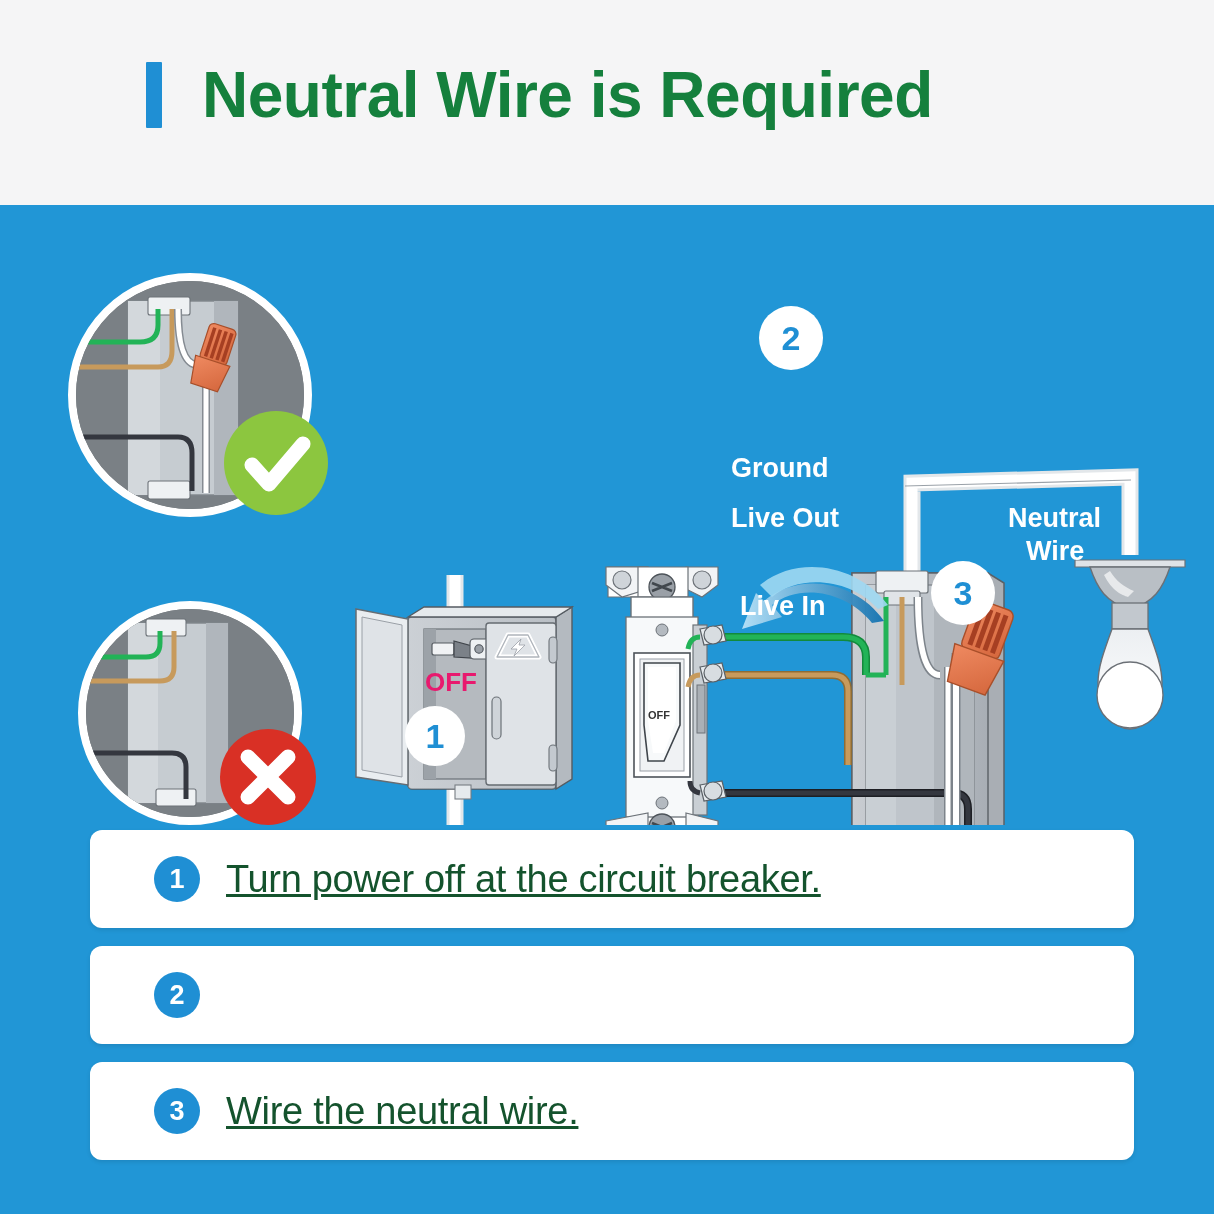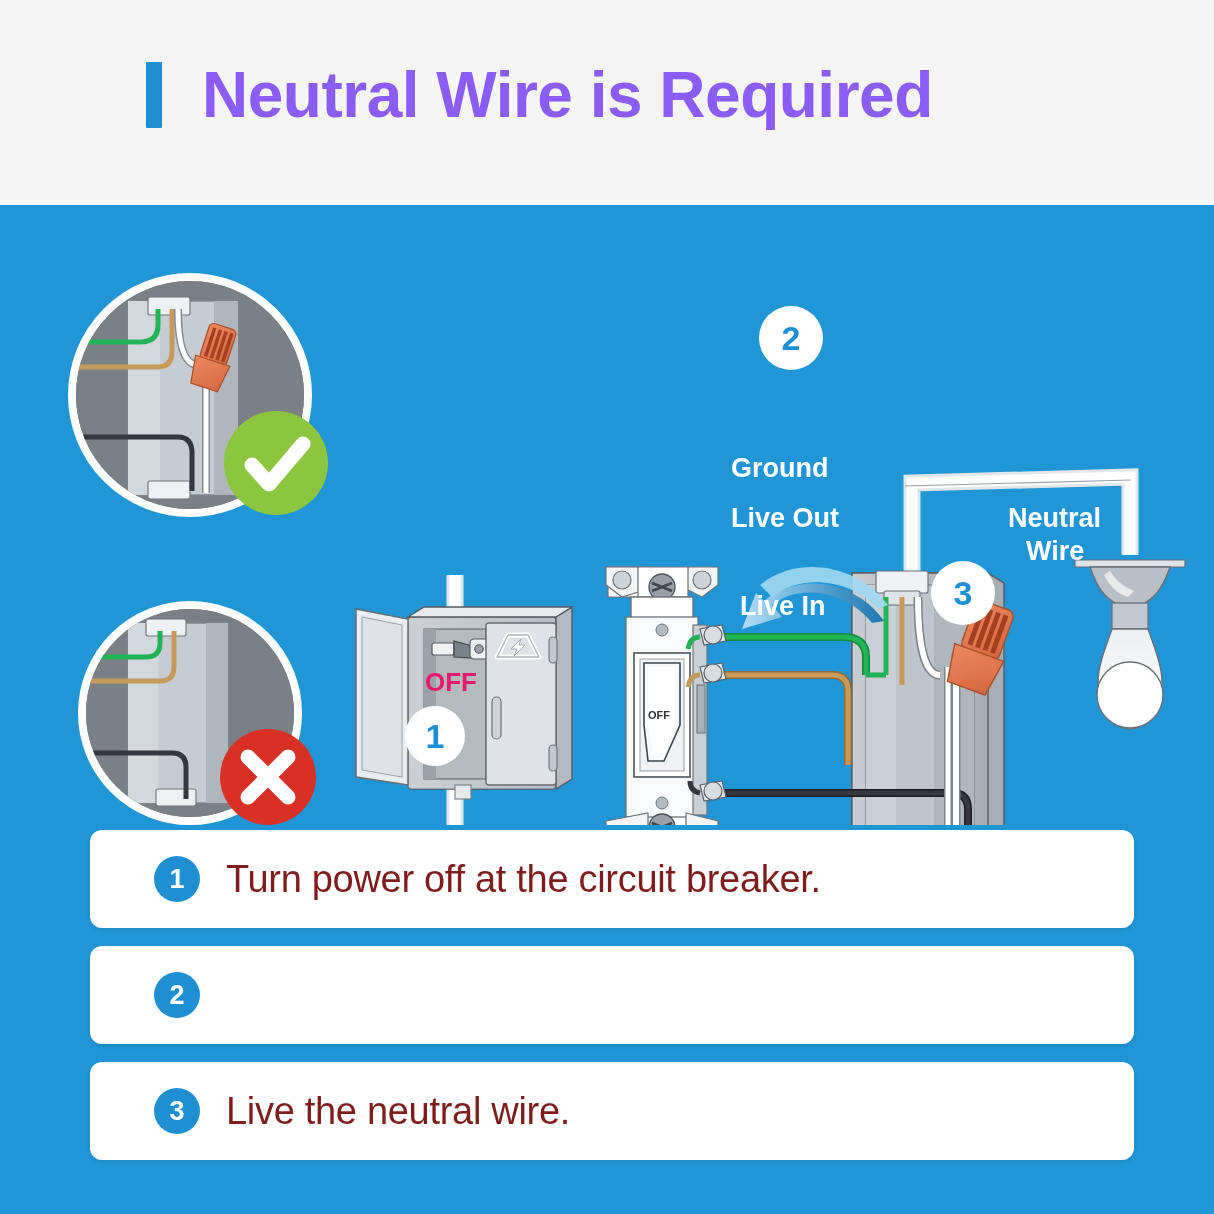--- a/index.html
+++ b/index.html
@@ -18,21 +18,21 @@
   .title-row{
     position:absolute;left:146px;top:62px;
     display:flex;align-items:center;
   }
   .title-bar{
     width:16px;height:66px;background:#1f8fd4;
     border-radius:1px;margin-right:40px;
     flex:0 0 auto;
   }
   .title-text{
-    font-size:64px;font-weight:bold;color:#8b5cf6;
+    font-size:64px;font-weight:bold;color:#15803d;
     letter-spacing:-0.5px;line-height:1;white-space:nowrap;
   }
 
   
   .panel{
     position:absolute;left:0;top:205px;width:1214px;height:1009px;
     background:#2196d6;
     overflow:hidden;
   }
 
@@ -56,22 +56,22 @@
   .card-badge{
     flex:0 0 auto;
     width:46px;height:46px;border-radius:50%;
     background:#1f8fd4;color:#fff;
     display:flex;align-items:center;justify-content:center;
     font-size:27px;font-weight:bold;
     margin-left:64px;
   }
   .card-text{
     margin-left:26px;
-    font-size:38px;color:#7f1d1d;font-weight:normal;
-    letter-spacing:-0.3px;white-space:nowrap;
+    font-size:38px;color:#14532d;font-weight:normal;
+    letter-spacing:-0.3px;white-space:nowrap;text-decoration:underline;
   }
 
   
   .num-badge-text{font-size:34px;font-weight:bold;fill:#1f8fd4;}
   .wire-label{font-size:27px;font-weight:bold;fill:#ffffff;}
   .off-pink{font-size:26px;font-weight:bold;fill:#e8196e;}
   .off-small{font-size:11px;font-weight:bold;fill:#333;}
 </style>
 </head>
 <body>
@@ -371,19 +371,19 @@
         <div class="card-badge">1</div>
         <div class="card-text">Turn power off at the circuit breaker.</div>
       </div>
 
       <div class="card">
         <div class="card-badge">2</div>
       </div>
 
       <div class="card">
         <div class="card-badge">3</div>
-        <div class="card-text">Live the neutral wire.</div>
+        <div class="card-text">Wire the neutral wire.</div>
       </div>
 
     </div>
 
   </div>
 </div>
 
 </body></html>

